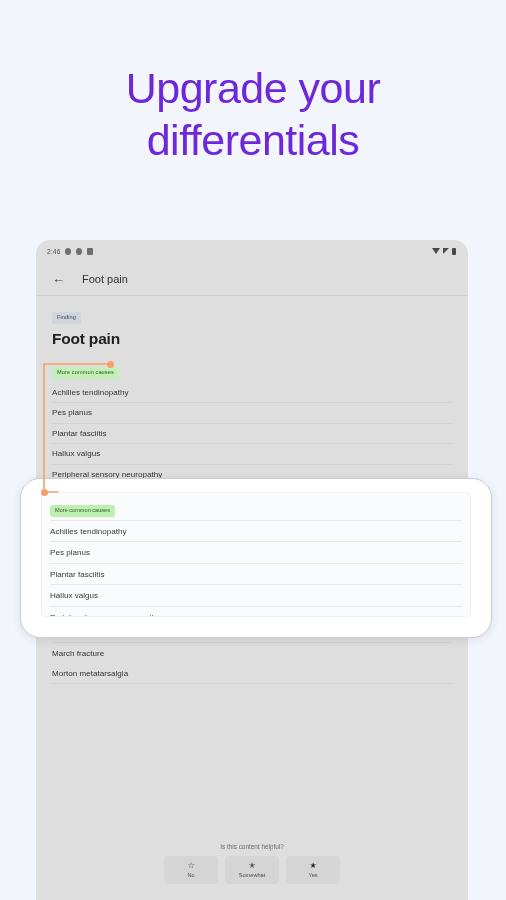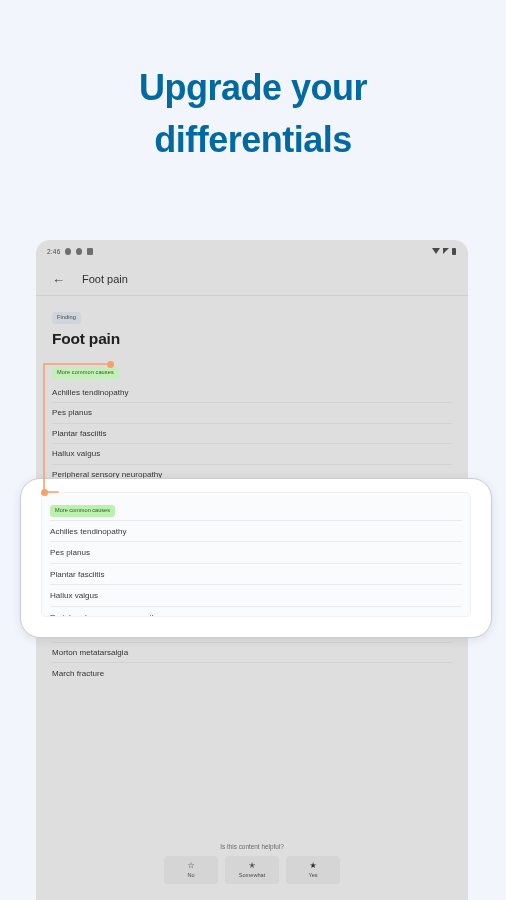--- a/index.html
+++ b/index.html
@@ -7,23 +7,23 @@
     width:506px; height:900px; overflow:hidden;
     background:#f2f5fc;
     font-family:"Liberation Sans", sans-serif;
   }
   #root{ position:relative; width:506px; height:900px; }
 
   
   .headline{
     position:absolute; left:0; top:62px; width:506px;
     text-align:center;
-    font-size:36px; line-height:52px; font-weight:700;
+    font-size:43px; line-height:52px; font-weight:400;
     letter-spacing:-0.5px;
-    color:#0369a1;
+    color:#6d28d9;
     white-space:pre-line;
   }
 
   
   .device{
     position:absolute; left:36px; top:240px;
     width:432px; height:660px;
     background:#dedede;
     border-radius:14px 14px 0 0;
     overflow:hidden;
@@ -176,22 +176,22 @@
 
       <div class="sect-badge-row">
         <span class="badge orange">Uncommon causes</span>
       </div>
       <div class="list">
         <div class="list-row">Tailor bunion</div>
         <div class="list-row">Plantar wart</div>
         <div class="list-row">Postrase heel</div>
         <div class="list-row">Tibialis posterior dysfunction</div>
         <div class="list-row">Iselin disease</div>
+        <div class="list-row noline">March fracture</div>
         <div class="list-row">Morton metatarsalgia</div>
-        <div class="list-row noline">March fracture</div>
       </div>
 
       <div class="feedback">
         <div class="fb-q">Is this content helpful?</div>
         <div class="fb-btns">
           <div class="fb-btn">
             <span class="fb-star">☆</span>
             <span class="fb-lbl">No</span>
           </div>
           <div class="fb-btn">

